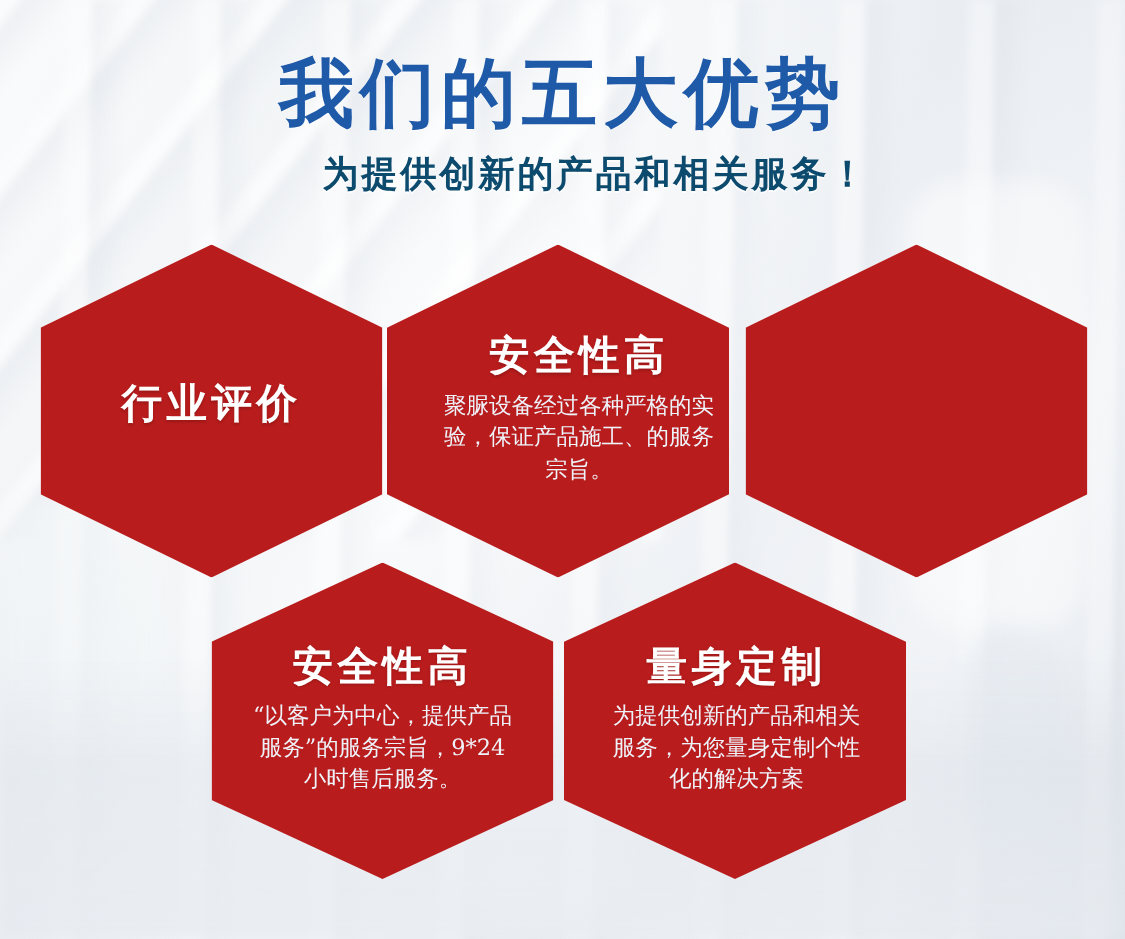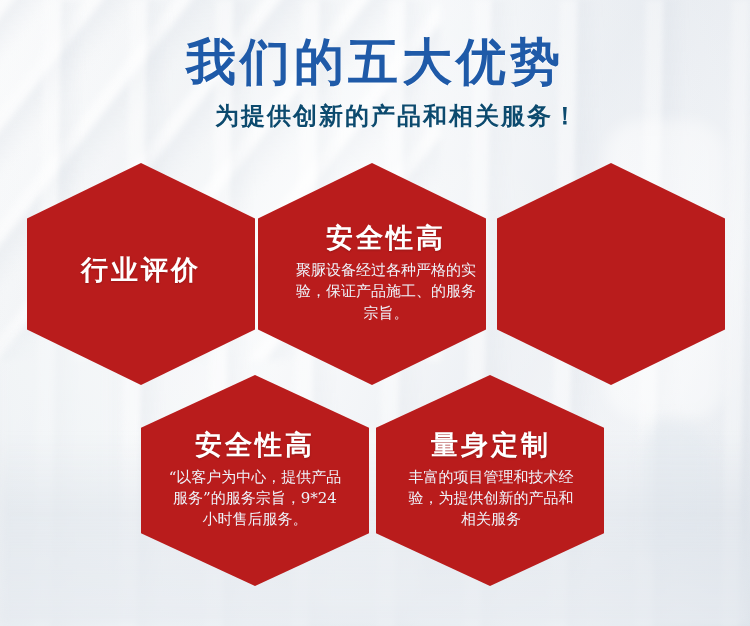--- a/index.html
+++ b/index.html
@@ -189,16 +189,16 @@
   <div class="hex" id="hex-3">
   </div>
 
   <div class="hex row2" id="hex-4">
     <div class="hex-title">安全性高</div>
     <div class="hex-desc">“以客户为中心，提供产品服务”的服务宗旨，9*24小时售后服务。</div>
   </div>
 
   <div class="hex row2" id="hex-5">
     <div class="hex-title">量身定制</div>
-    <div class="hex-desc">丰富的项目管理和技术经验，为提供创新的产品和相关服务</div>
+    <div class="hex-desc">为提供创新的产品和相关服务，为您量身定制个性化的解决方案</div>
   </div>
 
 </div>
 
 </body></html>

